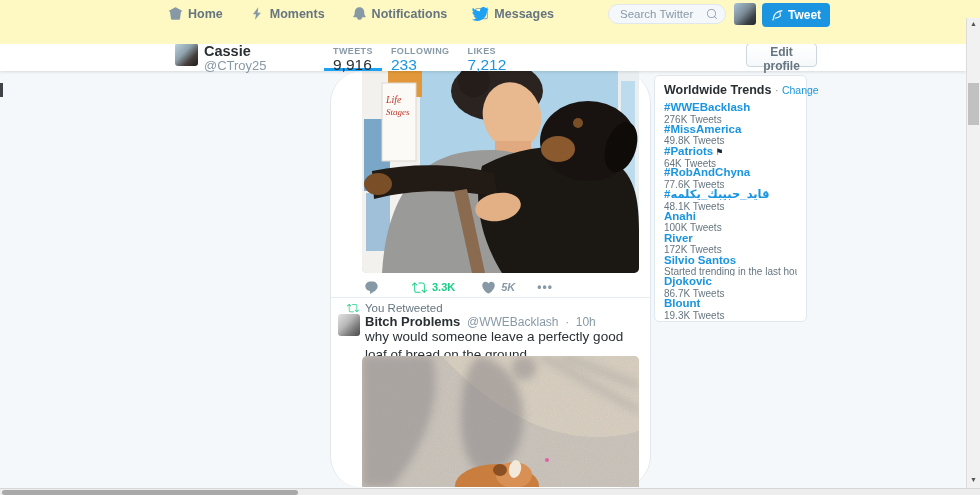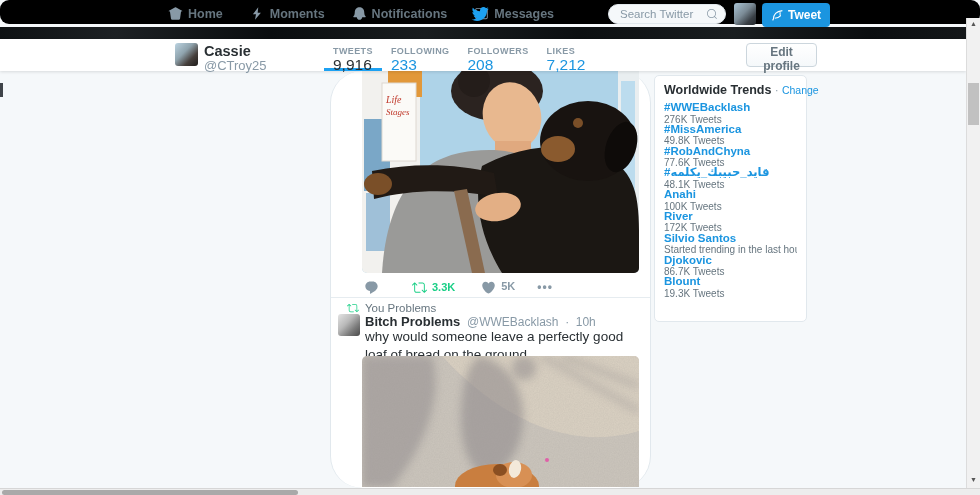--- a/index.html
+++ b/index.html
@@ -1,21 +1,21 @@
 <!DOCTYPE html>
 <html><head>
 <meta charset="utf-8">
 <style>
   html,body{margin:0;padding:0;background:#fff;}
   *{box-sizing:border-box;}
   #screen{position:relative;width:980px;height:495px;overflow:hidden;background:#f5f8fa;
           font-family:"Liberation Sans","DejaVu Sans",sans-serif;-webkit-font-smoothing:antialiased;}
 
   
-  .topnav{position:absolute;left:0;top:0;width:980px;height:24px;background:#000000;z-index:6;border-radius:9px;}
+  .topnav{position:absolute;left:0;top:0;width:980px;height:44px;background:#fef9c3;z-index:6;}
   .nav-items{position:absolute;left:168px;top:0;height:27px;display:flex;align-items:center;gap:27px;}
   .nav-item{display:flex;align-items:center;gap:5px;color:#66757f;font-size:12.5px;font-weight:bold;cursor:pointer;}
   .nav-item svg{width:15px;height:15px;fill:#8899a6;display:block;}
   .bird{position:absolute;left:471px;top:5px;width:18px;height:18px;}
   .bird svg{width:18px;height:18px;fill:#1da1f2;display:block;}
   .searchbox{position:absolute;left:608px;top:4px;width:118px;height:20px;background:#f5f8fa;
              border:1px solid #e1e8ed;border-radius:11px;}
   .searchbox input{position:absolute;left:9px;top:1px;width:88px;height:16px;border:0;background:transparent;
              font-size:11.5px;color:#66757f;font-family:"Liberation Sans",sans-serif;outline:none;}
   .searchbox input::placeholder{color:#8899a6;}
@@ -56,21 +56,21 @@
   .actions{position:absolute;left:33px;top:207px;height:18px;display:flex;align-items:center;}
   .actions svg{width:15px;height:15px;display:block;}
   .act-reply svg{fill:#8899a6;}
   .act-rt svg{fill:#19cf86;}
   .act-heart svg{fill:#8899a6;}
   .act-cnt{font-size:11px;font-weight:bold;margin-left:5px;}
   .cnt-green{color:#19cf86;}
   .cnt-gray{color:#8899a6;}
   .act-reply{cursor:pointer;}
   .act-rt{margin-left:33px;display:flex;align-items:center;cursor:pointer;}
-  .act-heart{margin-left:26px;display:flex;cursor:pointer;}
+  .act-heart{margin-left:26px;display:flex;align-items:center;cursor:pointer;font-style:italic;}
   .act-more{margin-left:22px;color:#8899a6;font-size:12px;font-weight:bold;letter-spacing:1px;cursor:pointer;line-height:8px;}
   .divider{position:absolute;left:0;top:226px;width:100%;border-top:1px solid #e6ecf0;}
   .rt-context{position:absolute;left:16px;top:231px;display:flex;align-items:center;gap:6px;
               font-size:11.5px;color:#66757f;}
   .rt-context svg{width:12px;height:12px;fill:#19cf86;display:block;}
   .t2-avatar{position:absolute;left:7px;top:243px;width:22px;height:22px;border-radius:3px;cursor:pointer;
               background:linear-gradient(135deg,#e3e3e3 0%,#b9b9b9 40%,#7b7b7b 70%,#4a4a4a 100%);}
   .t2-head{position:absolute;left:34px;top:243px;font-size:13px;white-space:nowrap;}
   .t2-name{font-weight:bold;color:#292f33;cursor:pointer;}
   .t2-meta{color:#8899a6;font-size:12px;margin-left:3px;}
@@ -165,24 +165,20 @@
     <div class="p-name">Cassie</div>
     <div class="p-handle">@CTroy25</div>
     <div class="stats">
       <div class="stat selected">
         <div class="lbl">TWEETS</div>
         <div class="val">9,916</div>
       </div>
       <div class="stat">
         <div class="lbl">FOLLOWING</div>
         <div class="val">233</div>
-      </div>
-      <div class="stat">
-        <div class="lbl">FOLLOWERS</div>
-        <div class="val">208</div>
       </div>
       <div class="stat">
         <div class="lbl">LIKES</div>
         <div class="val">7,212</div>
       </div>
     </div>
     <button class="edit-btn">Edit profile</button>
   </div>
 
   <div class="column">
@@ -238,21 +234,21 @@
       </span>
       <span class="act-more">•••</span>
     </div>
 
     <div class="divider"></div>
 
     <div class="rt-context">
       <svg viewBox="0 0 24 24">
           <path d="M23.77 15.67c-.292-.293-.767-.293-1.06 0l-2.22 2.22V7.65c0-2.068-1.683-3.75-3.75-3.75h-5.85c-.414 0-.75.336-.75.75s.336.75.75.75h5.85c1.24 0 2.25 1.01 2.25 2.25v10.24l-2.22-2.22c-.293-.293-.768-.293-1.06 0s-.294.768 0 1.06l3.5 3.5c.145.147.337.22.53.22s.383-.072.53-.22l3.5-3.5c.294-.292.294-.767 0-1.06zm-10.66 3.28H7.26c-1.24 0-2.25-1.01-2.25-2.25V6.46l2.22 2.22c.148.147.34.22.532.22s.384-.073.53-.22c.293-.293.293-.768 0-1.06l-3.5-3.5c-.293-.294-.768-.294-1.06 0l-3.5 3.5c-.294.292-.294.767 0 1.06s.767.293 1.06 0l2.22-2.22V16.7c0 2.068 1.683 3.75 3.75 3.75h5.85c.414 0 .75-.336.75-.75s-.337-.75-.75-.75z"></path>
         </svg>
-      <span>You Problems</span>
+      <span>You Retweeted</span>
     </div>
     <div class="t2-avatar"></div>
     <div class="t2-head">
       <span class="t2-name">Bitch Problems</span>
       <span class="t2-meta">@WWEBacklash</span>
       <span class="t2-meta">·</span>
       <span class="t2-meta">10h</span>
     </div>
     <div class="t2-text">why would someone leave a perfectly good loaf of bread on the ground</div>
 
@@ -292,20 +288,24 @@
     <div class="trend-list">
       <div class="trend">
         <a class="tname">#WWEBacklash</a>
         <div class="tmeta">276K Tweets</div>
       </div>
       <div class="trend">
         <a class="tname">#MissAmerica</a>
         <div class="tmeta">49.8K Tweets</div>
       </div>
       <div class="trend">
+        <a class="tname"><span>#Patriots</span><span class="hashflag">⚑</span></a>
+        <div class="tmeta">64K Tweets</div>
+      </div>
+      <div class="trend">
         <a class="tname">#RobAndChyna</a>
         <div class="tmeta">77.6K Tweets</div>
       </div>
       <div class="trend">
         <a class="tname">#قايد_حبيبك_يكلمه</a>
         <div class="tmeta">48.1K Tweets</div>
       </div>
       <div class="trend">
         <a class="tname">Anahi</a>
         <div class="tmeta">100K Tweets</div>

